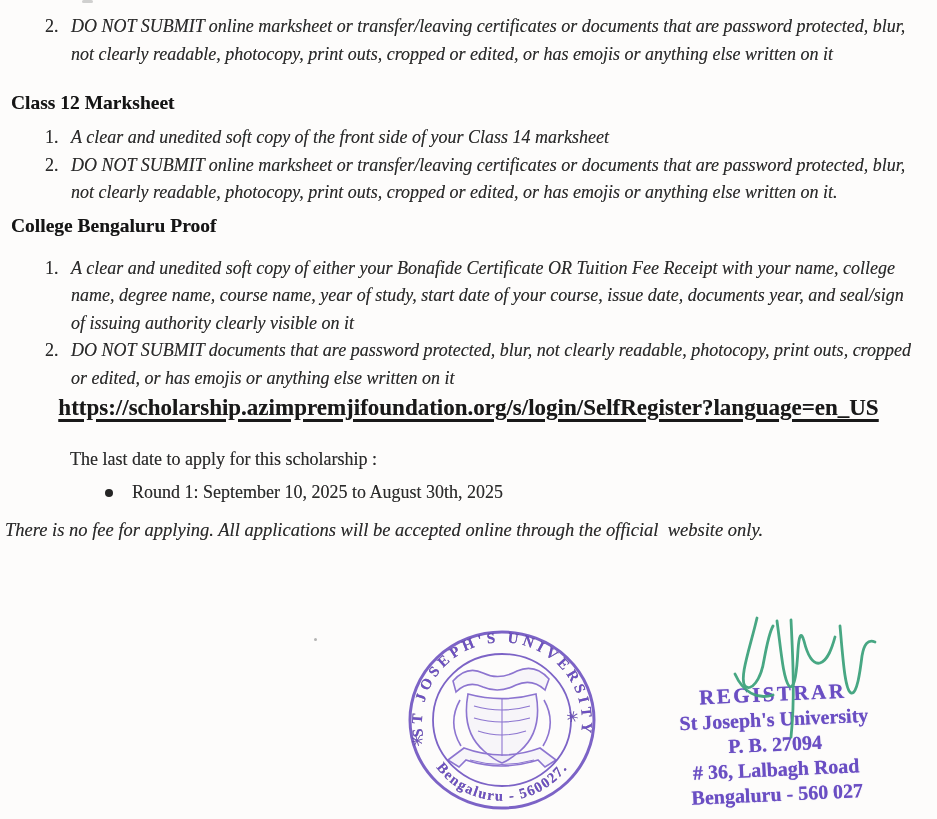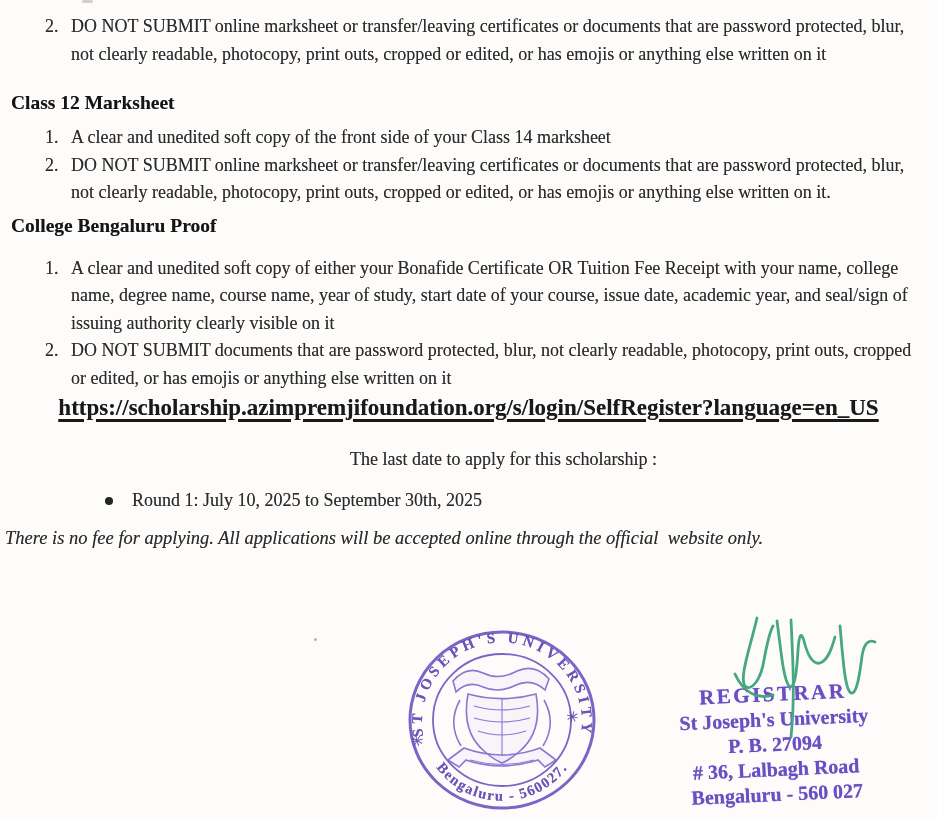--- a/index.html
+++ b/index.html
@@ -9,21 +9,21 @@
     background:#fdfcfb;
     font-family:"Liberation Serif", serif;
     font-size:18px;line-height:27.5px;
     color:#2b2b2b;
     overflow:hidden;
     text-shadow:0 0 .4px rgba(20,20,20,.45);
   }
   .num-list{margin:0 20px 0 45px;}
   .num-item{display:flex;}
   .num-item .num{width:26px;flex:none;}
-  .num-item .txt{max-width:842px;}
+  .num-item .txt{max-width:842px;font-style:italic;}
   .intro{padding-top:13px;}
   h3{
     font-size:19.5px;line-height:26px;color:#151515;
     font-weight:bold;margin:0 0 0 11px;
   }
   .h-class12{margin-top:22px;}
   .h-college{margin-top:6px;}
   .list1{margin-top:8px;}
   .list2{margin-top:16px;}
   .link-head{
@@ -31,21 +31,21 @@
     font-size:19.5px;line-height:26px;color:#1c1c1c;
   }
   .url-line{
     text-align:center;font-weight:bold;font-size:23px;line-height:32px;
     white-space:nowrap;color:#191919;
   }
   .url-line a{
     color:#191919;text-decoration:underline;
     text-decoration-thickness:2.5px;text-underline-offset:4px;
   }
-  .lastdate{margin:22px 0 12px 70px;text-align:center;}
+  .lastdate{margin:22px 0 4px 70px;}
   .rounds{margin:1px 0 0 103px;padding:0;list-style:none;}
   .round-li{position:relative;padding-left:29px;line-height:28px;}
   .round-li::before{
     content:"";position:absolute;left:2px;top:11px;
     width:8px;height:8px;border-radius:50%;background:#252525;
   }
   .footer-note{margin:11px 0 0 5px;font-size:18.5px;white-space:pre-wrap;font-style:italic;}
   
   .smudge-top{position:absolute;left:82px;top:0;width:11px;height:3px;background:#c4c4c4;border-radius:2px;opacity:.8;}
   .artifact-dot{position:absolute;left:314px;top:638px;width:3px;height:3px;background:#8e8e8e;border-radius:50%;opacity:.65;}
@@ -87,35 +87,35 @@
     <div class="num-item">
       <span class="num">2.</span>
       <span class="txt">DO NOT SUBMIT online marksheet or transfer/leaving certificates or documents that are password protected, blur, not clearly readable, photocopy, print outs, cropped or edited, or has emojis or anything else written on it.</span>
     </div>
   </div>
 
   <h3 class="h-college">College Bengaluru Proof</h3>
   <div class="num-list list2">
     <div class="num-item">
       <span class="num">1.</span>
-      <span class="txt">A clear and unedited soft copy of either your Bonafide Certificate OR Tuition Fee Receipt with your name, college name, degree name, course name, year of study, start date of your course, issue date, academic year, and seal/sign of issuing authority clearly visible on it</span>
+      <span class="txt">A clear and unedited soft copy of either your Bonafide Certificate OR Tuition Fee Receipt with your name, college name, degree name, course name, year of study, start date of your course, issue date, documents year, and seal/sign of issuing authority clearly visible on it</span>
     </div>
     <div class="num-item">
       <span class="num">2.</span>
       <span class="txt">DO NOT SUBMIT documents that are password protected, blur, not clearly readable, photocopy, print outs, cropped or edited, or has emojis or anything else written on it</span>
     </div>
   </div>
 
   <div class="url-line">
     <a href="#">https://scholarship.azimpremjifoundation.org/s/login/SelfRegister?language=en_US</a>
   </div>
 
   <div class="lastdate">The last date to apply for this scholarship :</div>
   <ul class="rounds">
-    <li class="round-li">Round 1: July 10, 2025 to September 30th, 2025</li>
+    <li class="round-li">Round 1: September 10, 2025 to August 30th, 2025</li>
   </ul>
 
   <div class="footer-note">There is no fee for applying. All applications will be accepted online through the official  website only.</div>
 
   <svg class="seal" viewBox="405 626 196 192">
     <g stroke="#7257c2" fill="none" opacity="0.92">
       <ellipse cx="502" cy="720" rx="92" ry="88" stroke-width="3"></ellipse>
       <ellipse cx="502" cy="720" rx="69" ry="66" stroke-width="1.8"></ellipse>
     </g>
     <defs>

